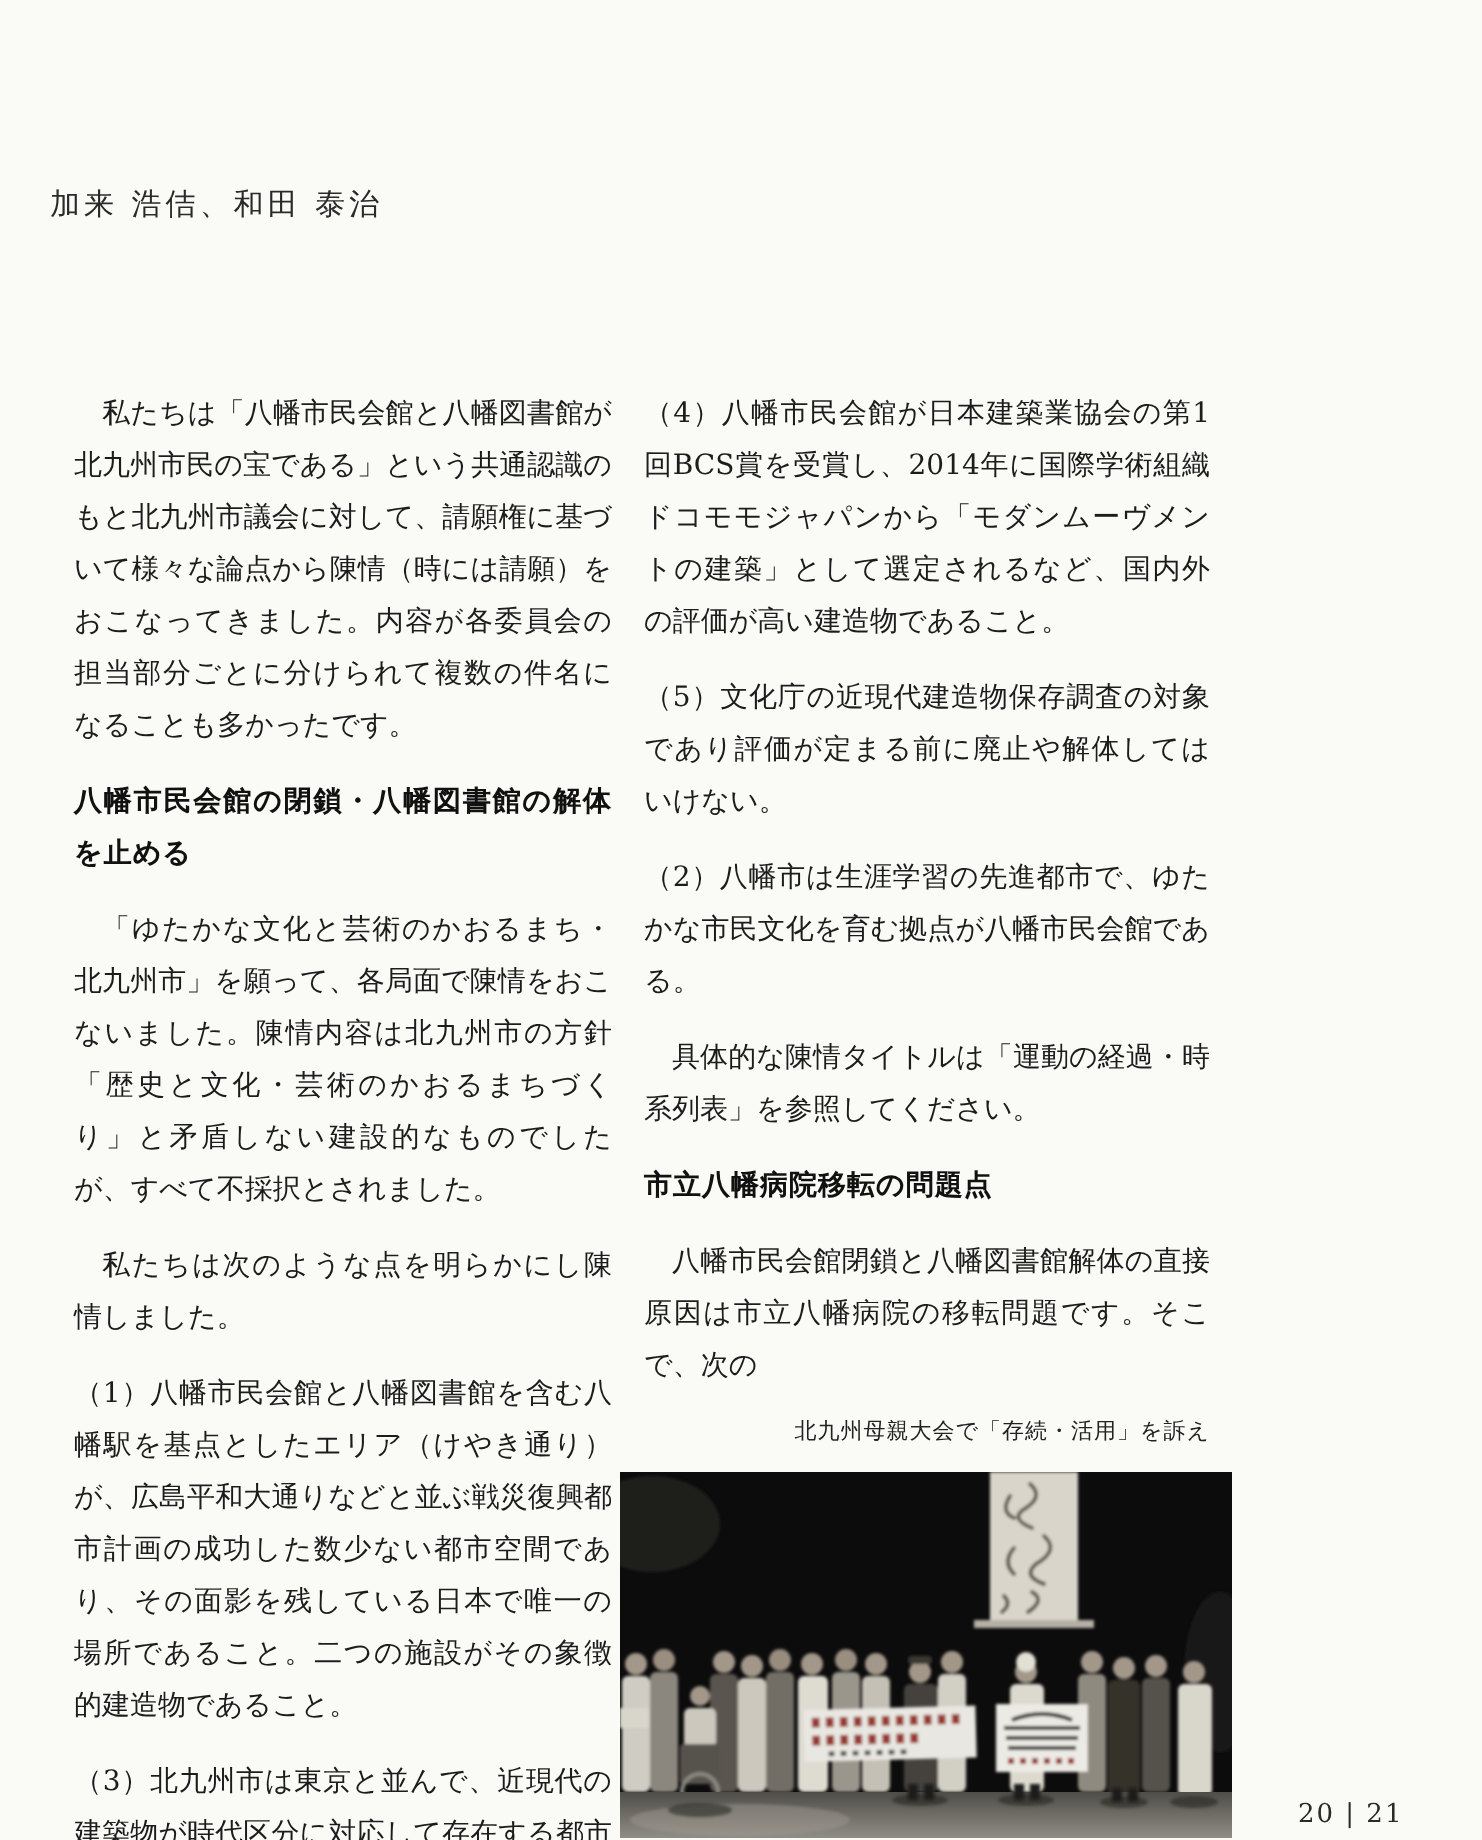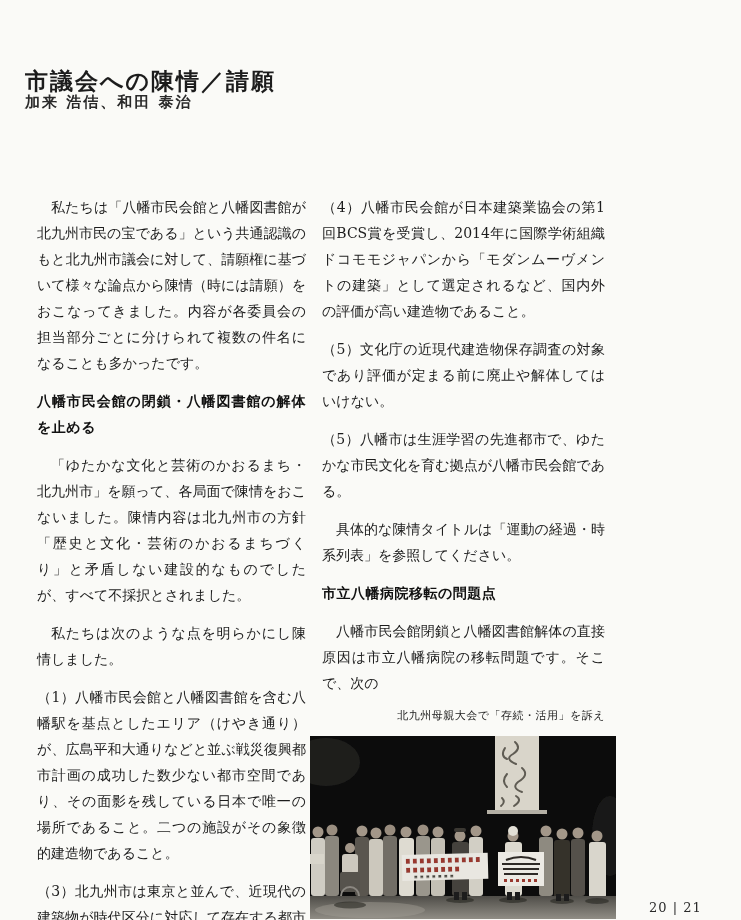--- a/index.html
+++ b/index.html
@@ -9,21 +9,21 @@
     font-family:"DejaVu Serif","Liberation Serif",serif;
     color:#1c1c1c;
   }
   .page{position:relative;width:741px;height:920px;overflow:hidden;background:#fafaf7;}
   .title{
     position:absolute;left:25px;top:51px;
     font-size:23px;font-weight:600;letter-spacing:2px;line-height:30px;
   }
   .authors{
     position:absolute;left:25px;top:92px;
-    font-size:15px;letter-spacing:2px;line-height:20px;color:#2a2a2a;font-weight:bold;
+    font-size:15px;letter-spacing:2px;line-height:20px;color:#2a2a2a;
   }
   .col{
     position:absolute;top:182px;
     font-size:14px;line-height:26px;
     text-align:justify;
   }
   .col-left{left:25px;width:293px;}
   .col-right{left:310px;width:307px;}
   .col p{margin:12px;}
   .indent{text-indent:1em;}
@@ -45,36 +45,35 @@
   .page-number{
     position:absolute;left:649px;top:872px;
     font-size:13px;letter-spacing:1px;line-height:16px;color:#2a2a2a;margin-top:28px;
   }
 </style>
 </head>
 <body>
 
 <div class="page">
 
-  <h1 class="title">市議会への陳情／請願</h1>
   <div class="authors">加来 浩佶、和田 泰治</div>
 
   <div class="col col-left">
     <p class="indent">私たちは「八幡市民会館と八幡図書館が北九州市民の宝である」という共通認識のもと北九州市議会に対して、請願権に基づいて様々な論点から陳情（時には請願）をおこなってきました。内容が各委員会の担当部分ごとに分けられて複数の件名になることも多かったです。</p>
     <p class="sec">八幡市民会館の閉鎖・八幡図書館の解体を止める</p>
     <p class="indent">「ゆたかな文化と芸術のかおるまち・北九州市」を願って、各局面で陳情をおこないました。陳情内容は北九州市の方針「歴史と文化・芸術のかおるまちづくり」と矛盾しない建設的なものでしたが、すべて不採択とされました。</p>
     <p class="indent">私たちは次のような点を明らかにし陳情しました。</p>
     <p>（1）八幡市民会館と八幡図書館を含む八幡駅を基点としたエリア（けやき通り）が、広島平和大通りなどと並ぶ戦災復興都市計画の成功した数少ない都市空間であり、その面影を残している日本で唯一の場所であること。二つの施設がその象徴的建造物であること。</p>
     <p>（3）北九州市は東京と並んで、近現代の建築物が時代区分に対応して存在する都市であるが、両施設の廃止・解体によってそれが欠落すること。</p>
   </div>
 
   <div class="col col-right">
     <p>（4）八幡市民会館が日本建築業協会の第1回BCS賞を受賞し、2014年に国際学術組織ドコモモジャパンから「モダンムーヴメントの建築」として選定されるなど、国内外の評価が高い建造物であること。</p>
     <p>（5）文化庁の近現代建造物保存調査の対象であり評価が定まる前に廃止や解体してはいけない。</p>
-    <p>（5）八幡市は生涯学習の先進都市で、ゆたかな市民文化を育む拠点が八幡市民会館である。</p>
+    <p>（2）八幡市は生涯学習の先進都市で、ゆたかな市民文化を育む拠点が八幡市民会館である。</p>
     <p class="indent">具体的な陳情タイトルは「運動の経過・時系列表」を参照してください。</p>
     <p class="sec">市立八幡病院移転の問題点</p>
     <p class="indent">八幡市民会館閉鎖と八幡図書館解体の直接原因は市立八幡病院の移転問題です。そこで、次の</p>
 
     <p class="photo-caption">北九州母親大会で「存続・活用」を訴え</p>
 
     <div class="photo-frame">
       <svg viewBox="0 0 306 183" width="306" height="183">
         <defs>
           <linearGradient id="floorG" x1="0" y1="0" x2="0" y2="1">

